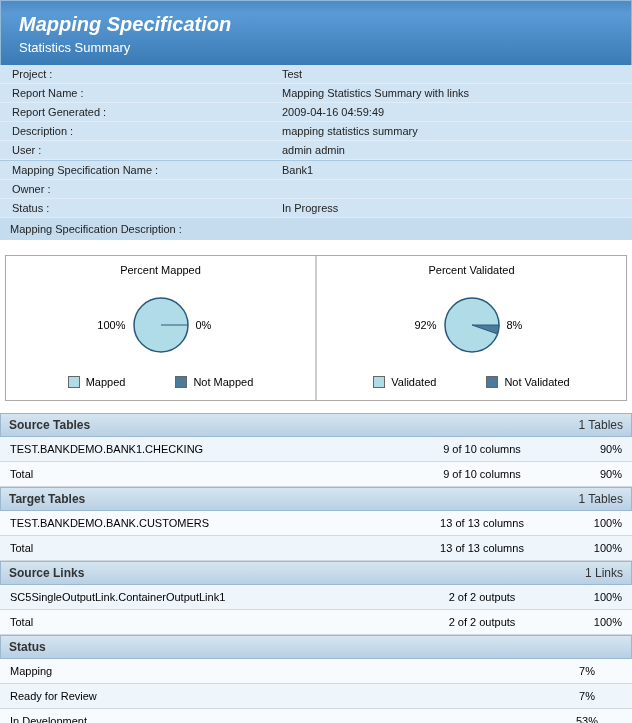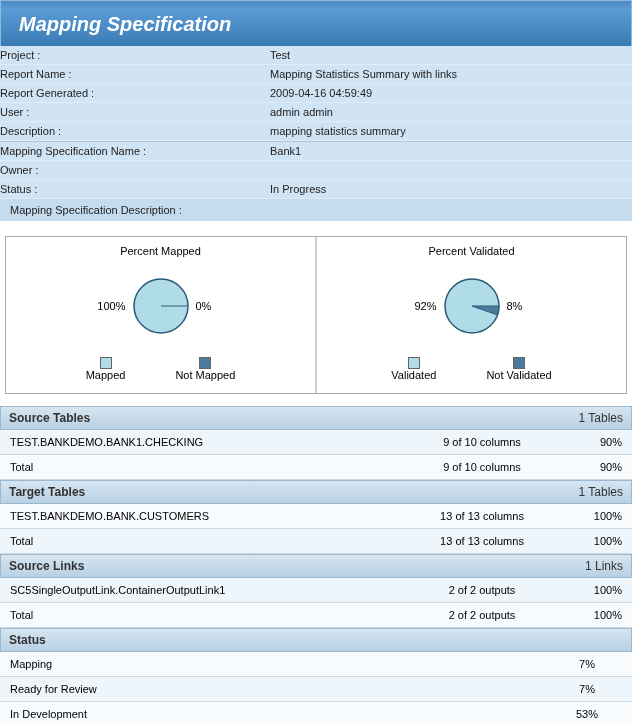--- a/index.html
+++ b/index.html
@@ -1,34 +1,34 @@
 <!DOCTYPE html>
 <html><head>
 <meta charset="utf-8">
 <style>
 * { box-sizing: border-box; margin: 0; padding: 0; }
 body { font-family: Arial, sans-serif; font-size: 11px; background: #fff; width: 632px; }
 .header-band { background: linear-gradient(to bottom, #4a8bc2 0%, #5b9bd5 20%, #3a7bb5 100%); padding: 12px 18px 10px; color: #fff; border: 1px solid #93b8d8; border-bottom: none; }
 .header-title { font-size: 20px; font-weight: bold; font-style: italic; }
 .header-sub { font-size: 13px; margin-top: 4px; }
 .info-table { width: 100%; border-collapse: collapse; background: #d1e4f3; }
-.info-table td { padding: 3px 0; font-size: 11px; color: #222; border-bottom: 1px solid #e0ecf7; }
+.info-table td { padding: 3px 12px; font-size: 11px; color: #222; border-bottom: 1px solid #e0ecf7; }
 .info-table td:first-child { width: 270px; }
 .section-sep { height: 1px; background: #a8c7e0; }
 .info-block2 { background: #d1e4f3; }
 .desc-row { background: #c5dcef; padding: 5px 10px; font-size: 11px; color: #222; }
 .charts-wrap { display: flex; margin: 15px 5px 12px; border: 1px solid #aaa; }
 .chart-pane { flex: 1; text-align: center; padding: 8px 0 12px; }
 .chart-pane:first-child { border-right: 2px solid #ccc; }
 .chart-title { font-size: 11px; margin-bottom: 12px; }
 .pie-wrap { position: relative; display: inline-block; margin: 8px 0 14px; }
 .pie-lbl-left { position: absolute; right: 100%; top: 50%; transform: translateY(-50%); margin-right: 6px; font-size: 11px; white-space: nowrap; }
 .pie-lbl-right { position: absolute; left: 100%; top: 50%; transform: translateY(-50%); margin-left: 6px; font-size: 11px; white-space: nowrap; }
 .legend { display: flex; justify-content: center; gap: 50px; margin-top: 6px; font-size: 11px; }
-.legend-item { display: flex; flex-direction: column; align-items: center; }
+.legend-item { display: flex; flex-direction: row; align-items: center; gap: 6px; }
 .swatch { width: 12px; height: 12px; border: 1px solid #666; }
 .swatch.light { background: #b0dce8; }
 .swatch.dark { background: #4a7a9c; }
 .sect-header { background: linear-gradient(to bottom, #d6e5f0, #b8d0e4); border: 1px solid #9ab8d0; padding: 4px 8px; display: flex; justify-content: space-between; font-size: 12px; font-weight: bold; color: #333; }
 .sect-header .right { font-weight: normal; }
 .data-row { display: flex; padding: 6px 10px; border-bottom: 1px solid #d0d8e0; font-size: 11px; background: #f8fbfe; }
 .data-row:nth-child(even) { background: #eef5fb; }
 .data-row .c1 { flex: 1; }
 .data-row .c2 { width: 140px; text-align: center; }
 .data-row .c3 { width: 70px; text-align: right; }
@@ -36,43 +36,44 @@
 .status-row:nth-child(even) { background: #eef5fb; }
 .status-row .c1 { flex: 1; }
 .status-row .c3 { width: 70px; text-align: center; }
 svg.pie { display: block; }
 </style>
 </head>
 <body>
 
 <div class="header-band">
   <div class="header-title">Mapping Specification</div>
+  <div class="header-sub">Statistics Summary</div>
 </div>
 
 <table class="info-table">
   <tbody>
       <tr>
         <td>Project :</td>
         <td>Test</td>
       </tr>
   <tr>
         <td>Report Name :</td>
         <td>Mapping Statistics Summary with links</td>
       </tr>
   <tr>
         <td>Report Generated :</td>
         <td>2009-04-16     04:59:49</td>
       </tr>
   <tr>
+        <td>Description :</td>
+        <td>mapping statistics summary</td>
+      </tr>
+  <tr>
         <td>User :</td>
         <td>admin admin</td>
-      </tr>
-  <tr>
-        <td>Description :</td>
-        <td>mapping statistics summary</td>
       </tr>
 </tbody>
   </table>
 <div class="section-sep"></div>
 <table class="info-table info-block2">
   <tbody>
       <tr>
         <td>Mapping Specification Name :</td>
         <td>Bank1</td>
       </tr>

